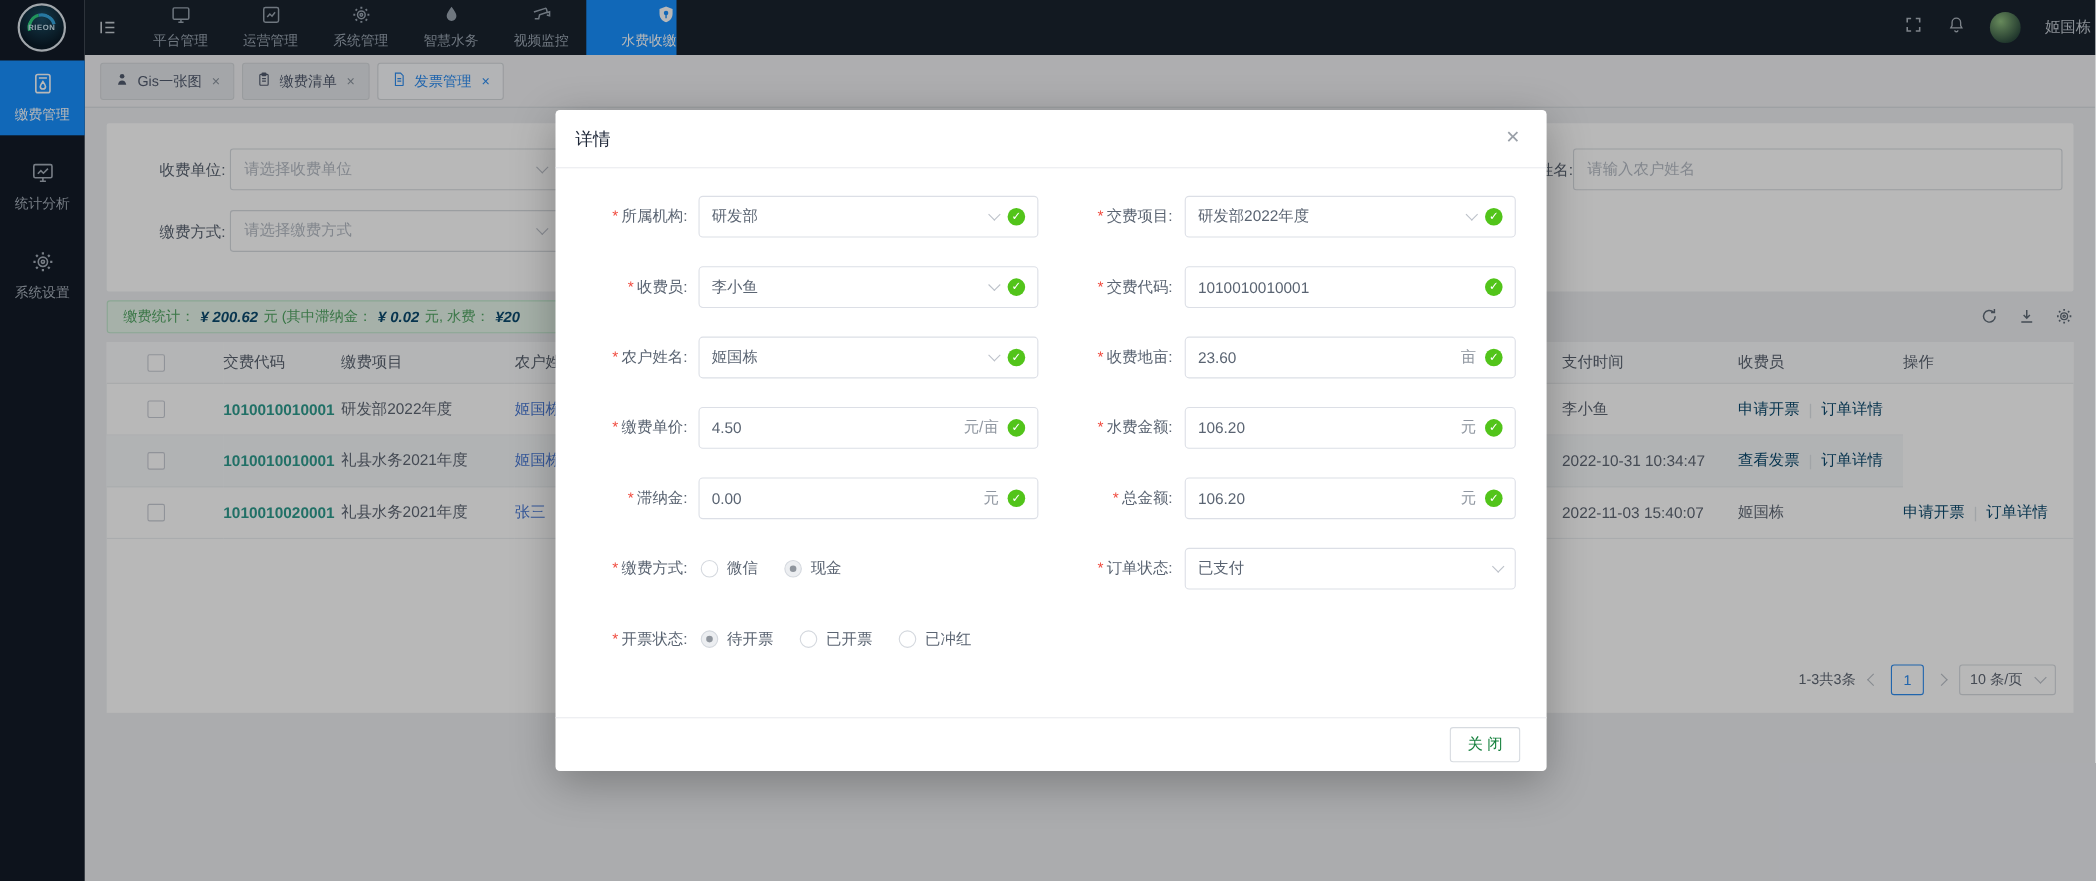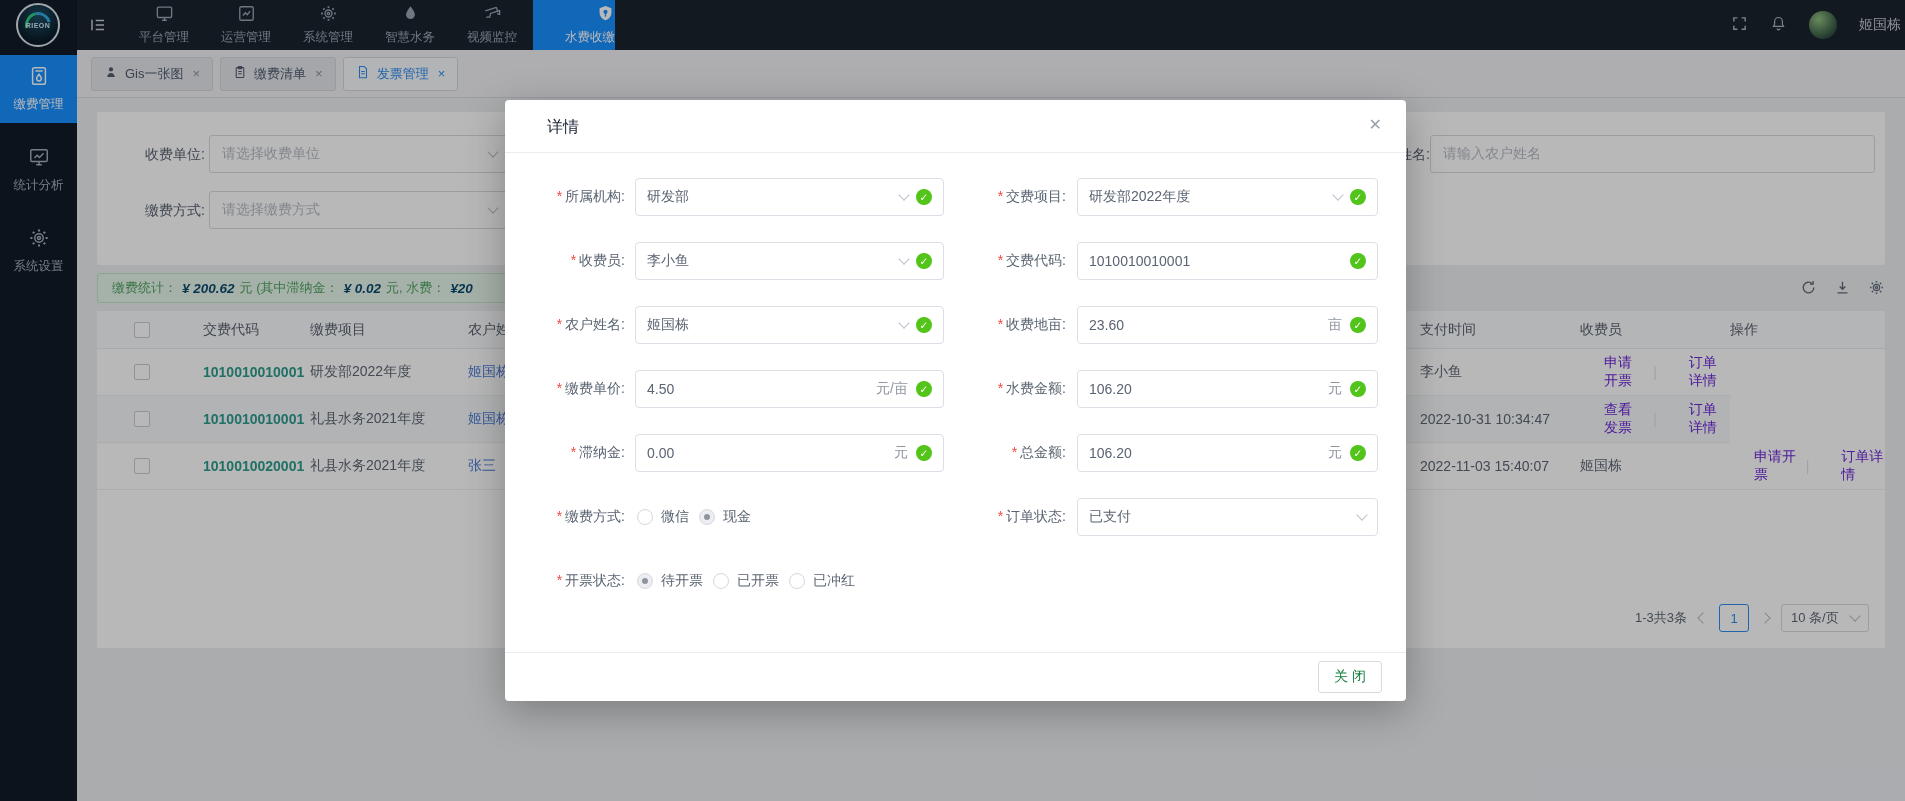--- a/index.html
+++ b/index.html
@@ -68,53 +68,53 @@
   .table-card { position:absolute; left:20px; top:213px; width:1788px; height:337px; background:#fff; }
   .tgrid { display:grid; grid-template-columns:106px 107px 158px 952px 160px 150px 1fr; }
   .cell { display:flex; align-items:center; font-size:14px; }
   .th .cell { height:38px; background:#fafbfc; border-bottom:1px solid #e8ebee; color:#5a6370; }
   .tr .cell { height:47px; border-bottom:1px solid #eceff2; color:#5f6774; }
   .tr.alt .cell { background:#f6f8fa; }
   .ckcell { padding-left:37px; }
   .ckbox { width:16px; height:16px; border:1px solid #c8ccd4; border-radius:2px; background:#fff; }
   .code { color:#2e9c8e; font-weight:bold; }
   .flink { color:#4b7bd6; cursor:pointer; }
-  .alink { color:#6d28d9; cursor:pointer;margin-left:24px; }
+  .alink { color:#0c4a6e; cursor:pointer; }
   .adiv { color:#dfe3e8; margin:0 8px; }
 
   .pager { position:absolute; right:16px; top:293px; display:flex; align-items:center; gap:12px;
     color:#5f6774; font-size:13px; }
   .parrow { width:8px; height:8px; border-right:1.5px solid #b9bec6; border-bottom:1.5px solid #b9bec6; }
   .pl { transform:rotate(135deg); } .pr { transform:rotate(-45deg); }
   .pbox { width:30px; height:28px; border:1px solid #2d8cf0; color:#2d8cf0; border-radius:3px;
     display:flex; align-items:center; justify-content:center; background:#fff; }
   .psel { width:88px; height:28px; border:1px solid #d7dbe0; border-radius:3px; display:flex;
     align-items:center; padding:0 9px; gap:8px; background:#fff; color:#5f6774; }
 
   
   .overlay { position:absolute; left:0; top:0; width:1905px; height:801px; background:rgba(0,0,0,.28); z-index:50; }
   .modal { position:absolute; left:505px; top:100px; width:901px; height:601px; background:#fff;
     border-radius:4px; box-shadow:0 10px 40px rgba(0,0,0,.28); z-index:60; }
   .m-head { height:53px; border-bottom:1px solid #eaecef; position:relative; }
-  .m-title { position:absolute; left:42px; top:17px; font-size:16px; color:#20293a; }
+  .m-title { position:absolute; left:18px; top:17px; font-size:16px; color:#20293a; }
   .m-x { position:absolute; right:24px; top:15px; font-size:16px; color:#9aa0a8; cursor:pointer; }
   .m-body { padding-top:25px; }
   .mrow { display:flex; align-items:center; height:38px; margin-bottom:26px; }
   .mlab { width:130px; padding-right:10px; text-align:right; color:#5a6472; font-size:14px; white-space:nowrap;padding-left:24px; }
   .mlab2 { width:133px; padding-right:11px; text-align:right; color:#5a6472; font-size:14px; white-space:nowrap; }
   .star { color:#f04a3e; margin-right:3px; }
   .mctl { width:309px; height:38px; border:1px solid #dcdfe6; border-radius:4px; display:flex;
     align-items:center; padding:0 11px; font-size:14px; color:#5a6472; background:#fff; }
   .mctl2 { width:301px; height:38px; border:1px solid #dcdfe6; border-radius:4px; display:flex;
     align-items:center; padding:0 11px; font-size:14px; color:#5a6472; background:#fff; }
   .sfx { margin-left:auto; display:flex; align-items:center; gap:8px; }
   .unit { color:#8f96a0; font-size:14px; }
   .ok { width:16px; height:16px; border-radius:50%; background:#52c41a; color:#fff; font-size:10.5px;
     line-height:16px; text-align:center; flex:0 0 auto; }
-  .radgrp { min-width:309px; display:flex; align-items:flex-start; gap:10px; padding-left:2px; }
+  .radgrp { min-width:309px; display:flex; align-items:flex-start; gap:24px; padding-left:2px; }
   .rad { display:flex; align-items:center; gap:8px; color:#5a6472; font-size:14px; cursor:pointer; }
   .rb { width:16px; height:16px; border-radius:50%; border:1px solid #d4d8de; background:#fff; position:relative; }
   .rb.on { background:#eceef1; }
   .rb.on::after { content:""; position:absolute; left:4px; top:4px; width:6px; height:6px;
     border-radius:50%; background:#8f959d; }
   .m-foot { position:absolute; left:0; bottom:0; width:901px; height:49px; border-top:1px solid #eaecef; }
   .btn-close { position:absolute; right:24px; top:8px; width:64px; height:32px; border:1px solid #d7dbe0;
     border-radius:3px; background:#fff; color:#15803d; font-size:14px; display:flex; align-items:center;
     justify-content:center; cursor:pointer; }
 </style>

